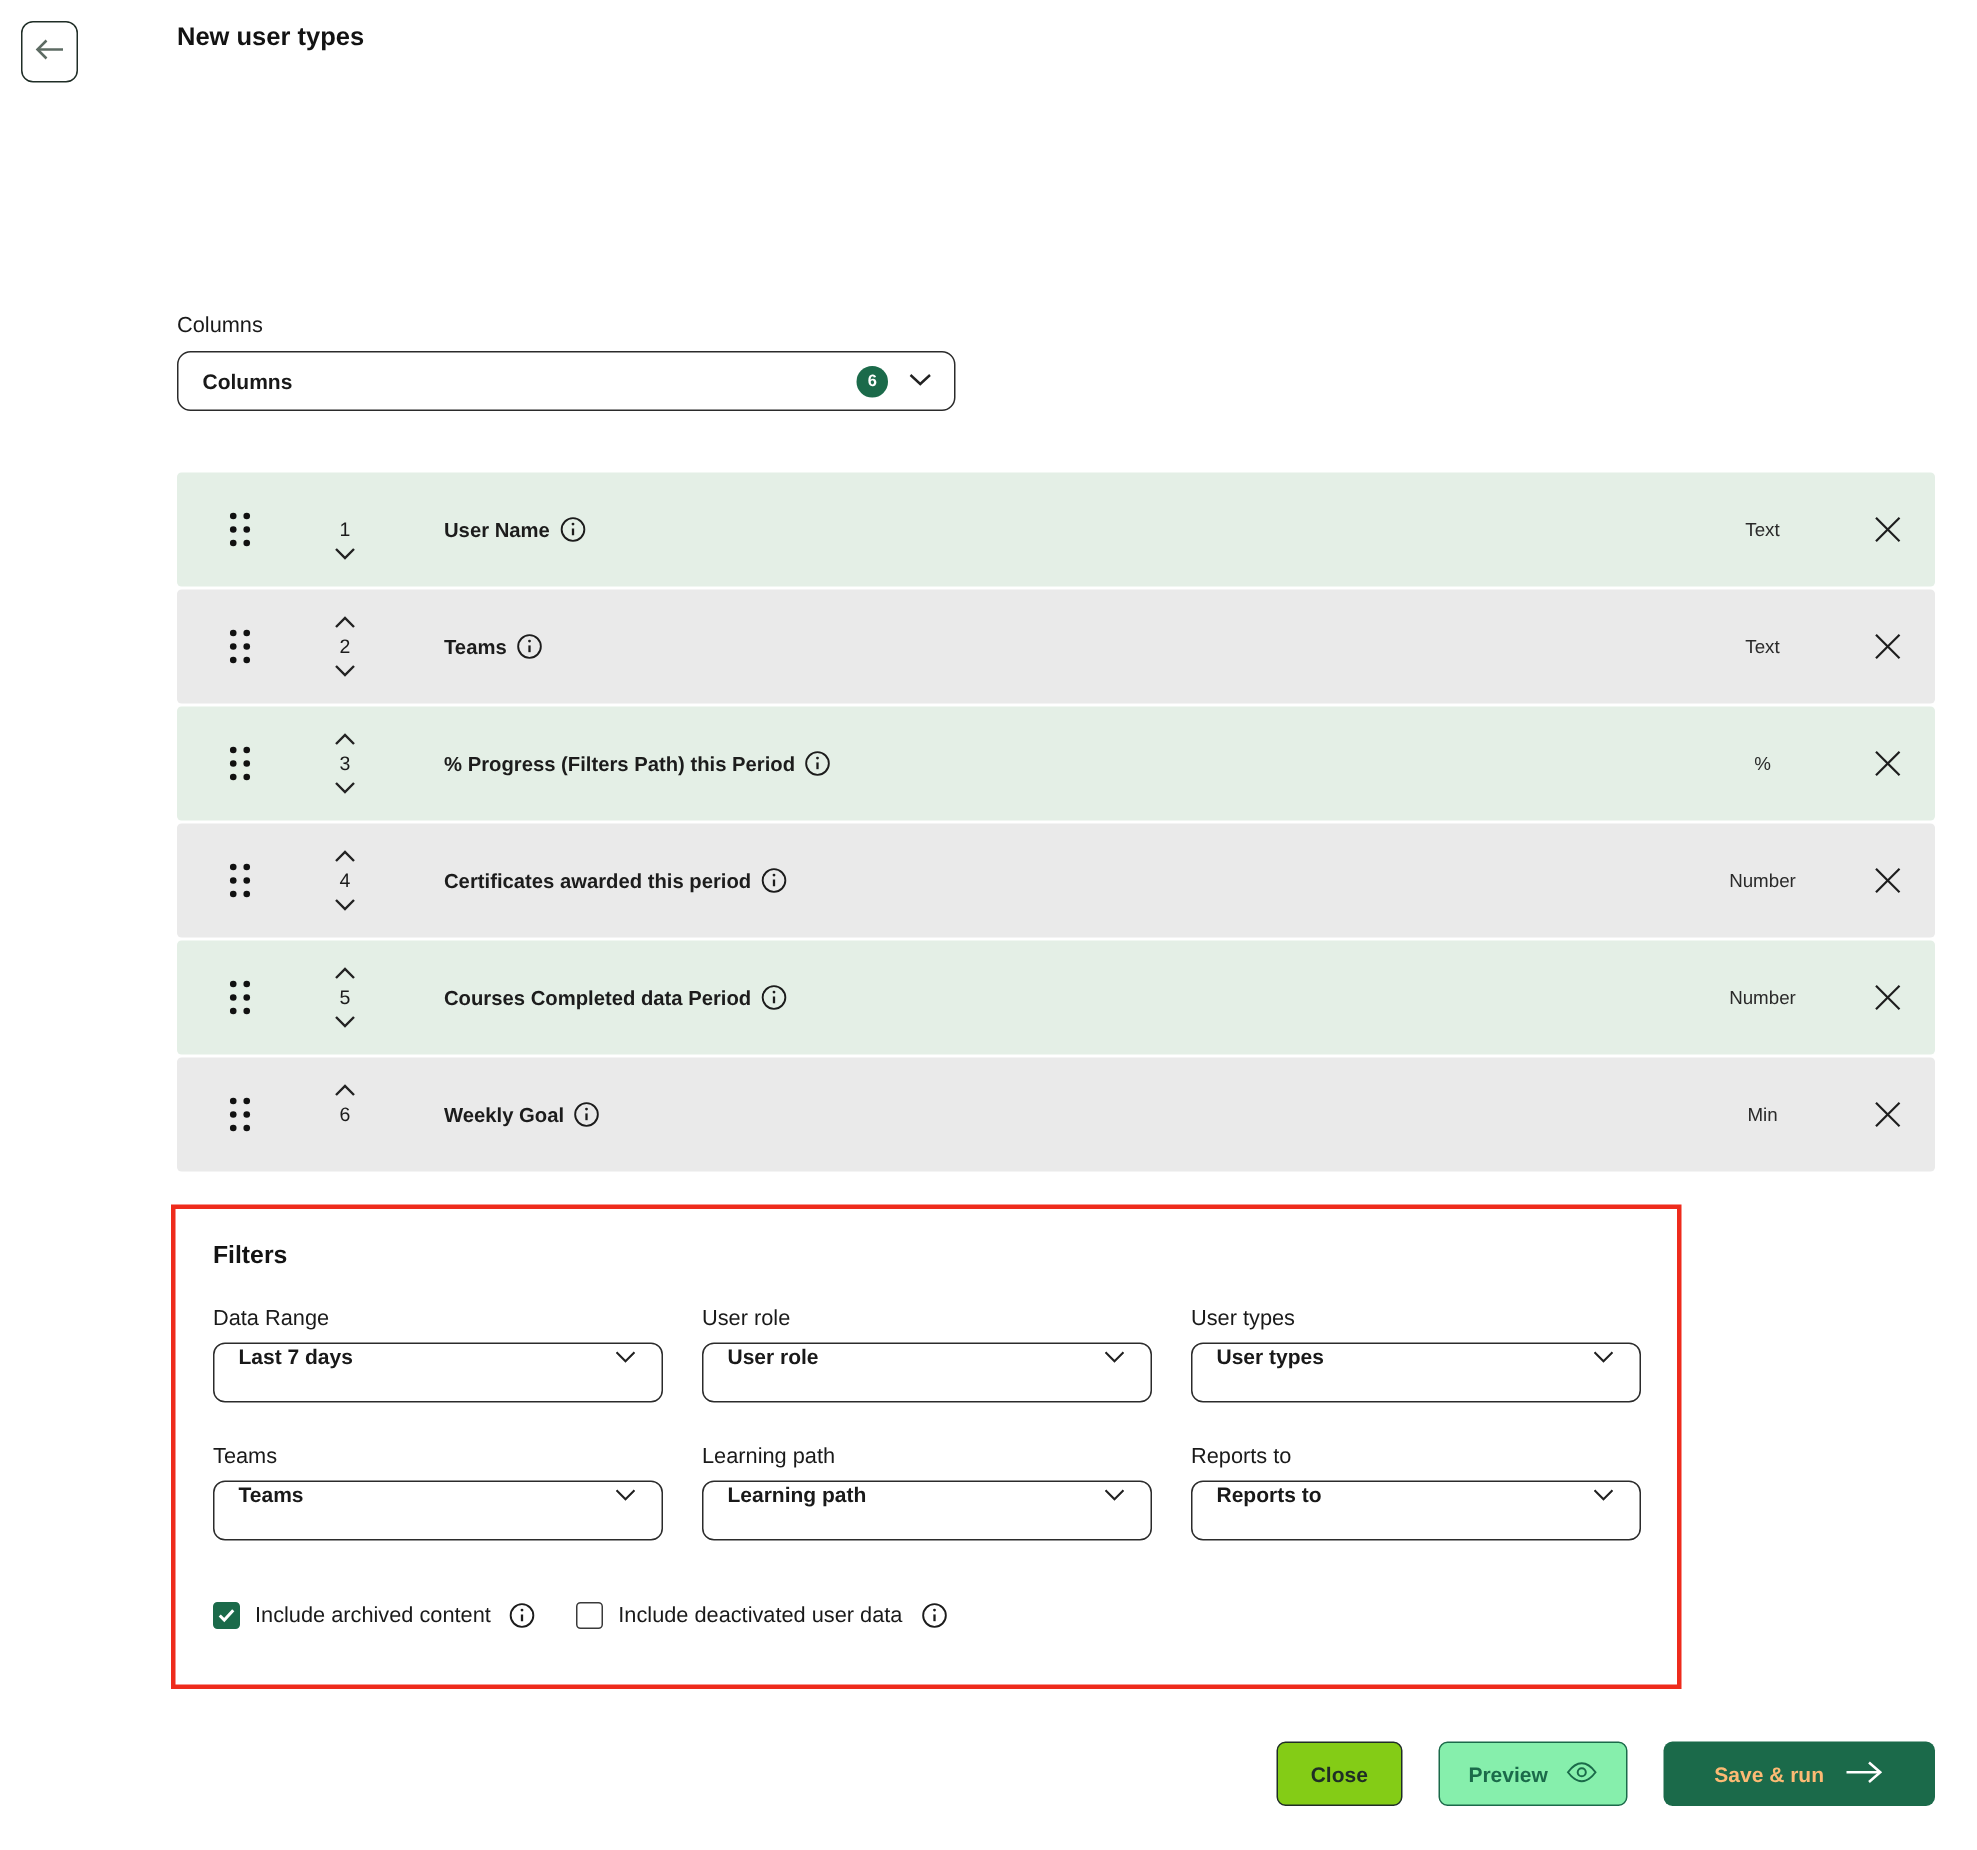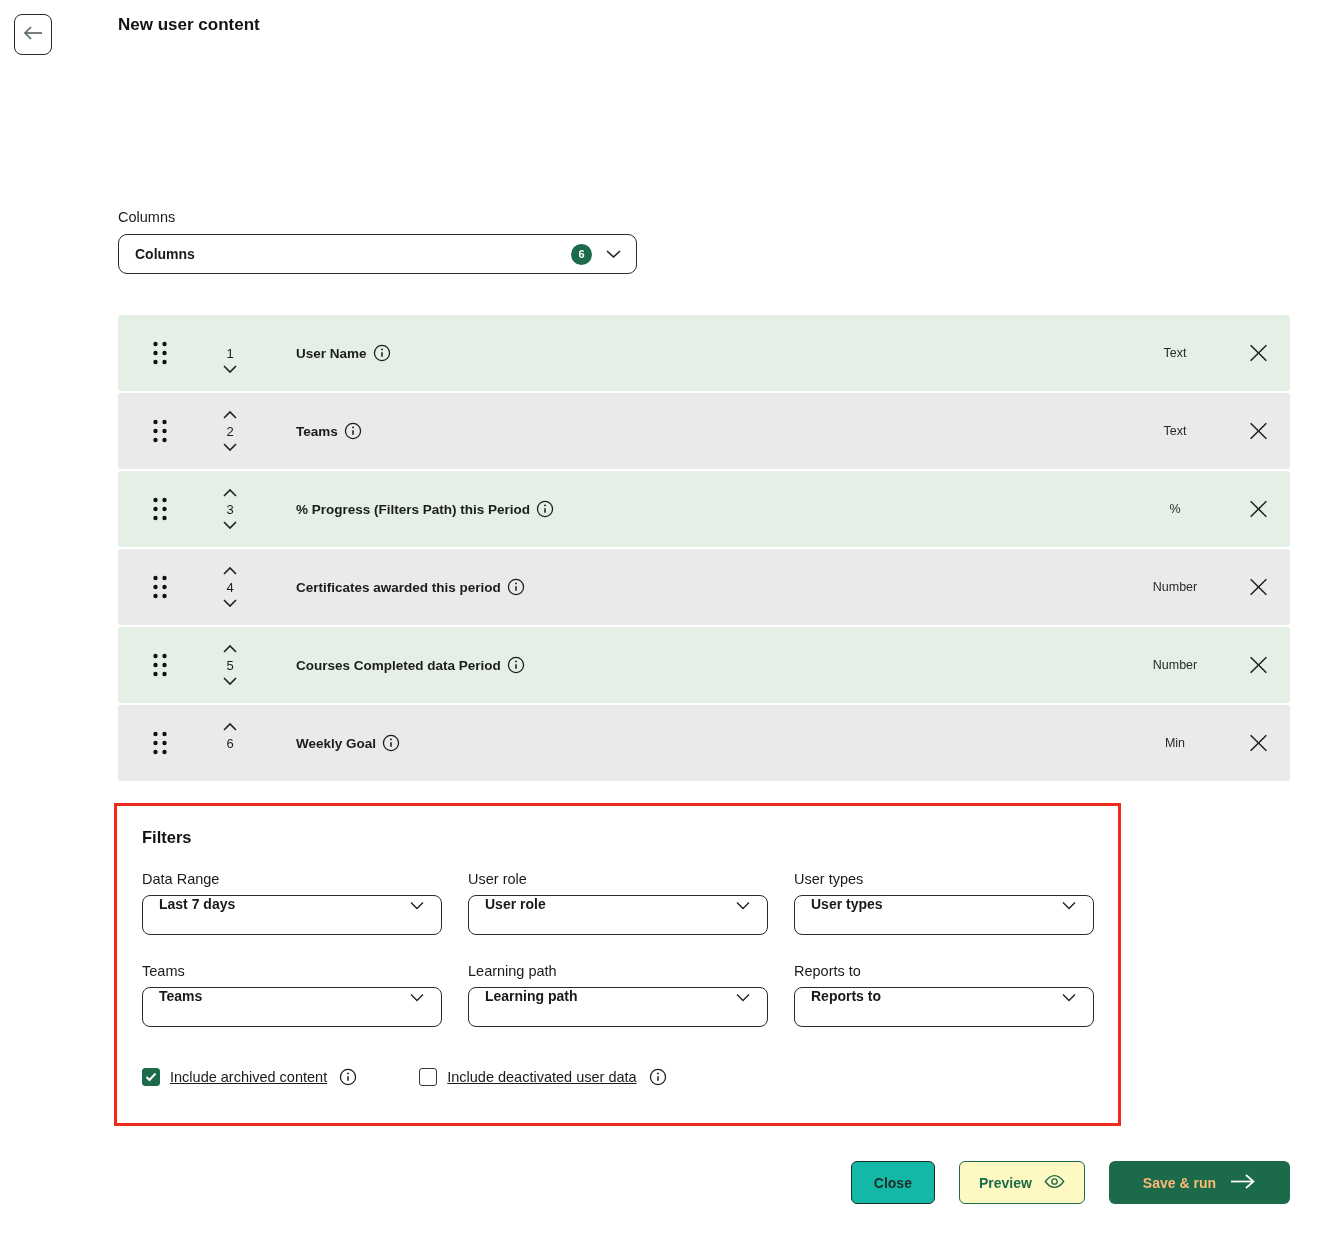--- a/index.html
+++ b/index.html
@@ -52,52 +52,52 @@
   .info{color:#1c1c1c;line-height:0;}
 
   
   .filters-box{position:absolute;left:90px;top:803px;width:1007px;height:323px;border:3px solid var(--red);
     padding:22px 25px 0 25px;background:#fff;margin-left:24px;}
   .filters-title{font-size:16.5px;font-weight:700;color:#131313;}
   .filters-grid{margin-top:24px;display:grid;grid-template-columns:300px 300px 300px;column-gap:26px;row-gap:28px;}
   .fselect{margin-top:8px;width:300px;height:40px;border:1.2px solid var(--line);border-radius:8px;
     display:flex;justify-content:space-between;padding:0 16px;cursor:pointer;background:#fff;}
   .fselect .sel-text{font-size:14px;font-weight:700;color:#191919;}
-  .checks{margin-top:41px;display:flex;align-items:center;gap:62px;text-decoration:underline;}
+  .checks{margin-top:41px;display:flex;align-items:center;gap:27px;}
   .check-item{display:flex;align-items:center;gap:10px;}
   .checkbox{width:18px;height:18px;border-radius:3px;border:1.6px solid #3a3a3a;background:#fff;cursor:pointer;
     display:flex;align-items:center;justify-content:center;}
   .checkbox.checked{background:var(--accent);border-color:var(--accent);}
   .checkbox:not(.checked) svg{display:none;}
   .check-item .clabel{font-size:14.5px;color:#1a1a1a;}
   .check-item .info{margin-left:2px;}
 
   
   .footer{position:absolute;top:1161px;right:28px;display:flex;gap:24px;}
   .btn{height:43px;border-radius:6px;font-family:inherit;font-size:14px;font-weight:700;cursor:pointer;
     display:flex;align-items:center;justify-content:center;}
-  .btn-close{background:#14b8a6;border:1.6px solid #1f2d26;color:#1f2d26;padding:0 22px;}
-  .btn-preview{background:#fef9c3;border:1.4px solid var(--accent);color:var(--accent);padding:0 19px;gap:12px;}
+  .btn-close{background:#84cc16;border:1.6px solid #1f2d26;color:#1f2d26;padding:0 22px;}
+  .btn-preview{background:#86efac;border:1.4px solid var(--accent);color:var(--accent);padding:0 19px;gap:12px;}
   .btn-save{background:var(--accent);border:none;color:#fdba74;padding:0 34px;gap:13px;}
 </style>
 </head>
 <body>
 
 <div class="canvas">
 
   <button class="back-btn">
     <span class="icon">
       <svg width="22" height="16" viewBox="0 0 22 16">
           <line x1="3" y1="8" x2="20" y2="8" stroke="#5d6b63" stroke-width="1.7"></line>
           <polyline points="9,2 3,8 9,14" fill="none" stroke="#5d6b63" stroke-width="1.7"></polyline>
         </svg>
     </span>
   </button>
 
-  <h1 class="page-title">New user content</h1>
+  <h1 class="page-title">New user types</h1>
 
 
   <div class="columns-block">
     <div class="field-label">Columns</div>
     <div class="columns-select">
       <span class="sel-text">Columns</span>
       <span class="badge">6</span>
       <span class="icon">
         <svg width="17" height="10" viewBox="0 0 17 10">
             <polyline points="2,2 8.5,8 15,2" fill="none" stroke="#222" stroke-width="1.6"></polyline>

